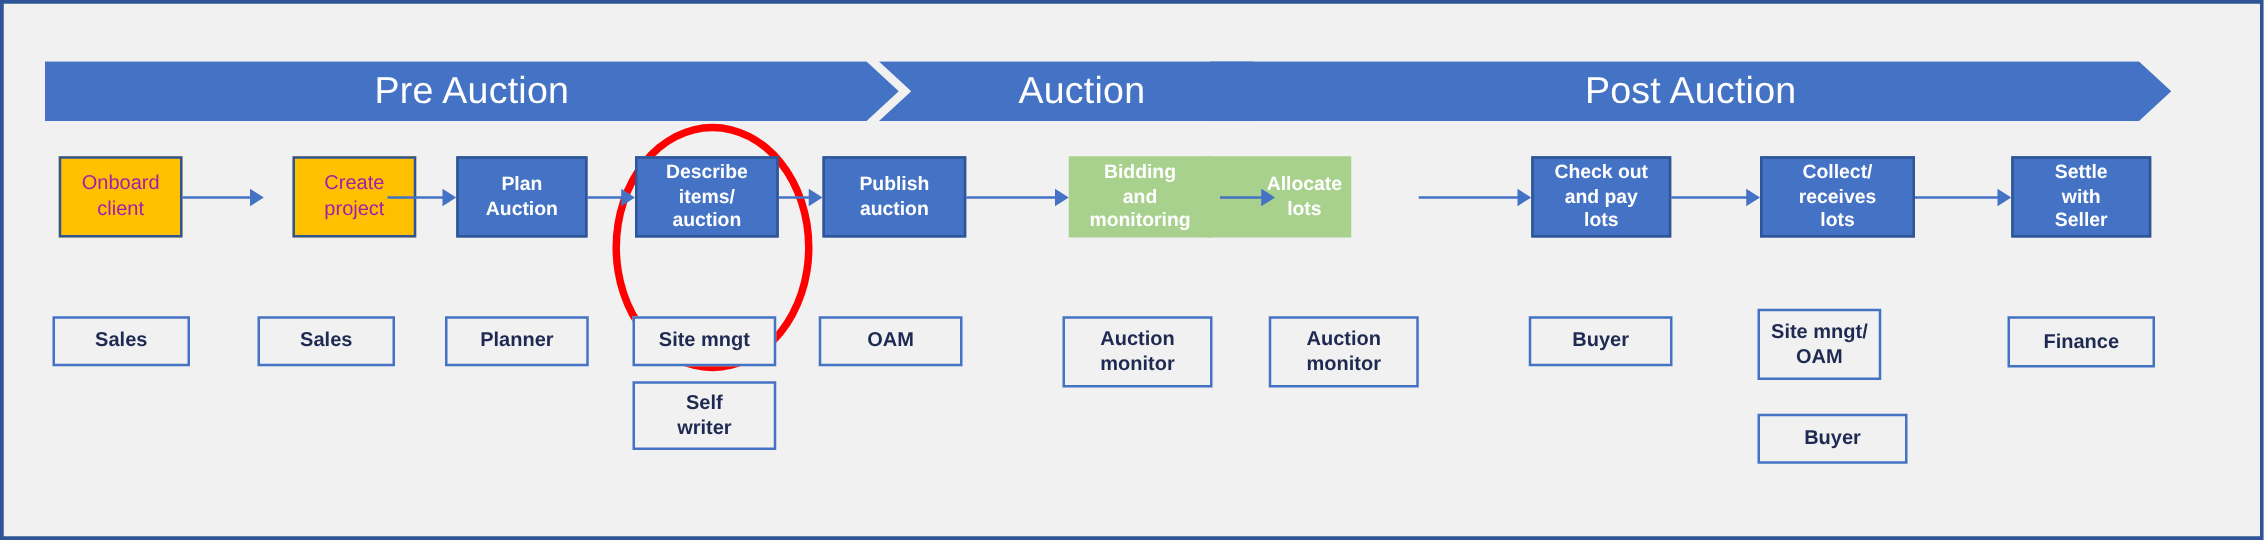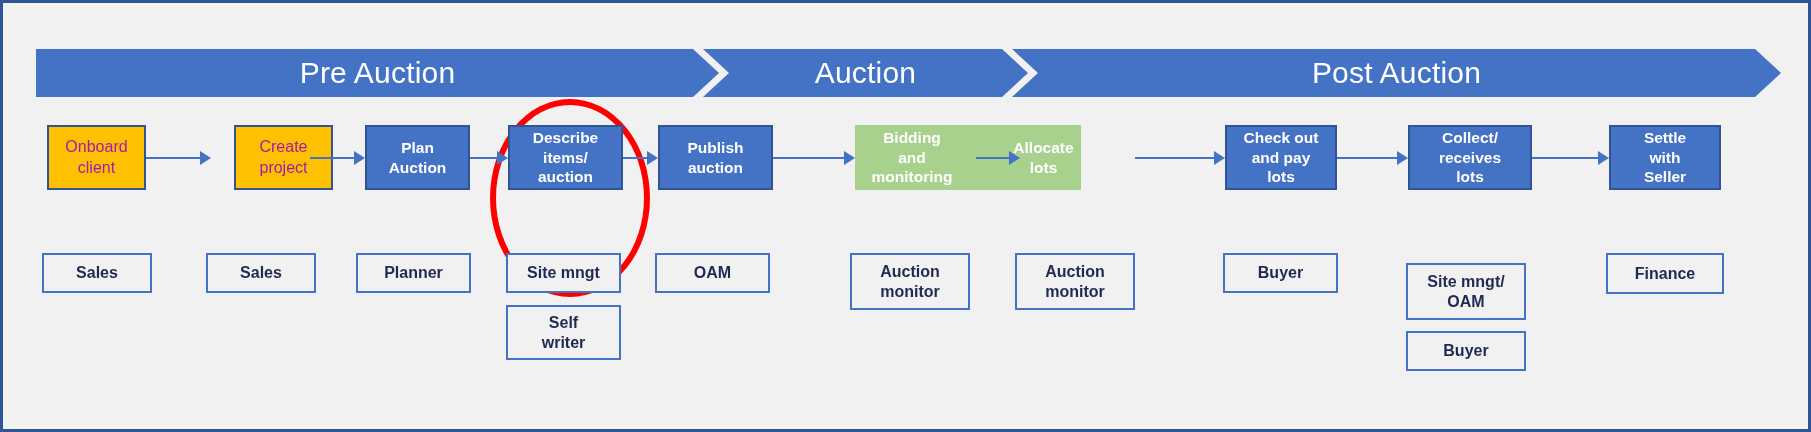--- a/index.html
+++ b/index.html
@@ -138,21 +138,21 @@
 
 <div id="canvas">
 
   <div class="banner-row">
       <div class="banner-seg chev" style="left: 0px; width: 683px;">
         <span class="banner-label">Pre Auction</span>
       </div>
       <div class="banner-seg chev-notch" style="left: 667px; width: 325px;">
         <span class="banner-label">Auction</span>
       </div>
-      <div class="banner-seg chev-notch" style="left: 976px; width: 769px; justify-content: center;">
+      <div class="banner-seg chev-notch" style="left: 932px; width: 769px; justify-content: center;">
         <span class="banner-label">Post Auction</span>
       </div>
     </div>
 
   <div class="highlight-ellipse" style="left: 487px; top: 96px; width: 148px; height: 186px; border-color: rgb(255, 0, 0);"></div>
 
 <div class="pbox orange" style="left: 44px; top: 122px; width: 99px; height: 65px;">Onboard<br>client</div>
     <div class="pbox orange" style="left: 208px; top: 122px; width: 99px; height: 65px; margin-left: 23px;">Create<br>project</div>
     <div class="pbox blue" style="left: 362px; top: 122px; width: 105px; height: 65px;">Plan<br>Auction</div>
     <div class="pbox blue" style="left: 505px; top: 122px; width: 115px; height: 65px;">Describe<br>items/<br>auction</div>
@@ -164,21 +164,21 @@
     <div class="pbox blue" style="left: 1606px; top: 122px; width: 112px; height: 65px;">Settle<br>with<br>Seller</div>
     <div class="rbox" style="left: 39px; top: 250px; width: 110px; height: 40px;">Sales</div>
     <div class="rbox" style="left: 203px; top: 250px; width: 110px; height: 40px;">Sales</div>
     <div class="rbox" style="left: 353px; top: 250px; width: 115px; height: 40px;">Planner</div>
     <div class="rbox" style="left: 503px; top: 250px; width: 115px; height: 40px;">Site mngt</div>
     <div class="rbox" style="left: 503px; top: 302px; width: 115px; height: 55px;">Self<br>writer</div>
     <div class="rbox" style="left: 652px; top: 250px; width: 115px; height: 40px;">OAM</div>
     <div class="rbox" style="left: 847px; top: 250px; width: 120px; height: 57px;">Auction<br>monitor</div>
     <div class="rbox" style="left: 1012px; top: 250px; width: 120px; height: 57px;">Auction<br>monitor</div>
     <div class="rbox" style="left: 1220px; top: 250px; width: 115px; height: 40px;">Buyer</div>
-    <div class="rbox" style="left: 1403px; top: 260px; width: 120px; height: 57px;">Site mngt/<br>OAM</div>
+    <div class="rbox" style="left: 1403px; top: 244px; width: 99px; height: 57px;">Site mngt/<br>OAM</div>
     <div class="rbox" style="left: 1403px; top: 328px; width: 120px; height: 40px;">Buyer</div>
     <div class="rbox" style="left: 1603px; top: 250px; width: 118px; height: 41px;">Finance</div>
     <div class="conn" style="left: 143px; top: 154px; width: 55px;"></div>
     <div class="arrowhead" style="left: 197px; top: 148px;"></div>
     <div class="conn" style="left: 307px; top: 154px; width: 45px;"></div>
     <div class="arrowhead" style="left: 351px; top: 148px;"></div>
     <div class="conn" style="left: 467px; top: 154px; width: 28px;"></div>
     <div class="arrowhead" style="left: 494px; top: 148px;"></div>
     <div class="conn" style="left: 620px; top: 154px; width: 25px;"></div>
     <div class="arrowhead" style="left: 644px; top: 148px;"></div>

